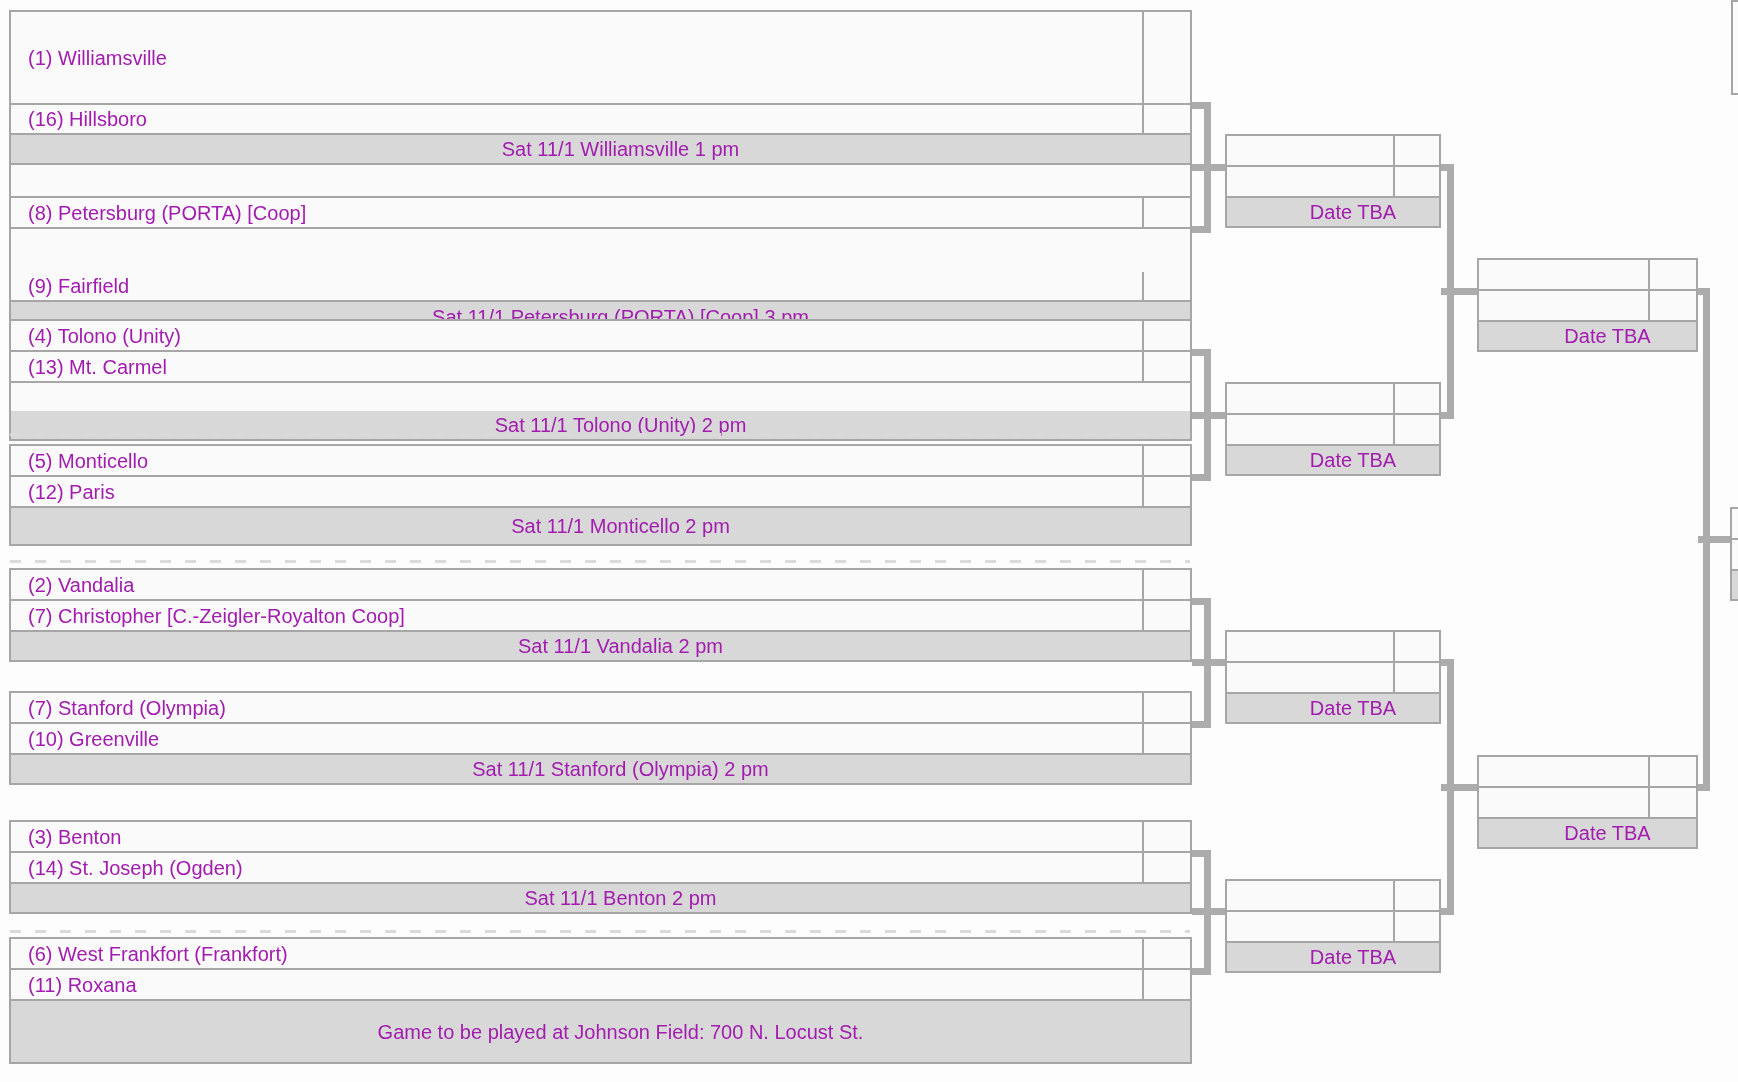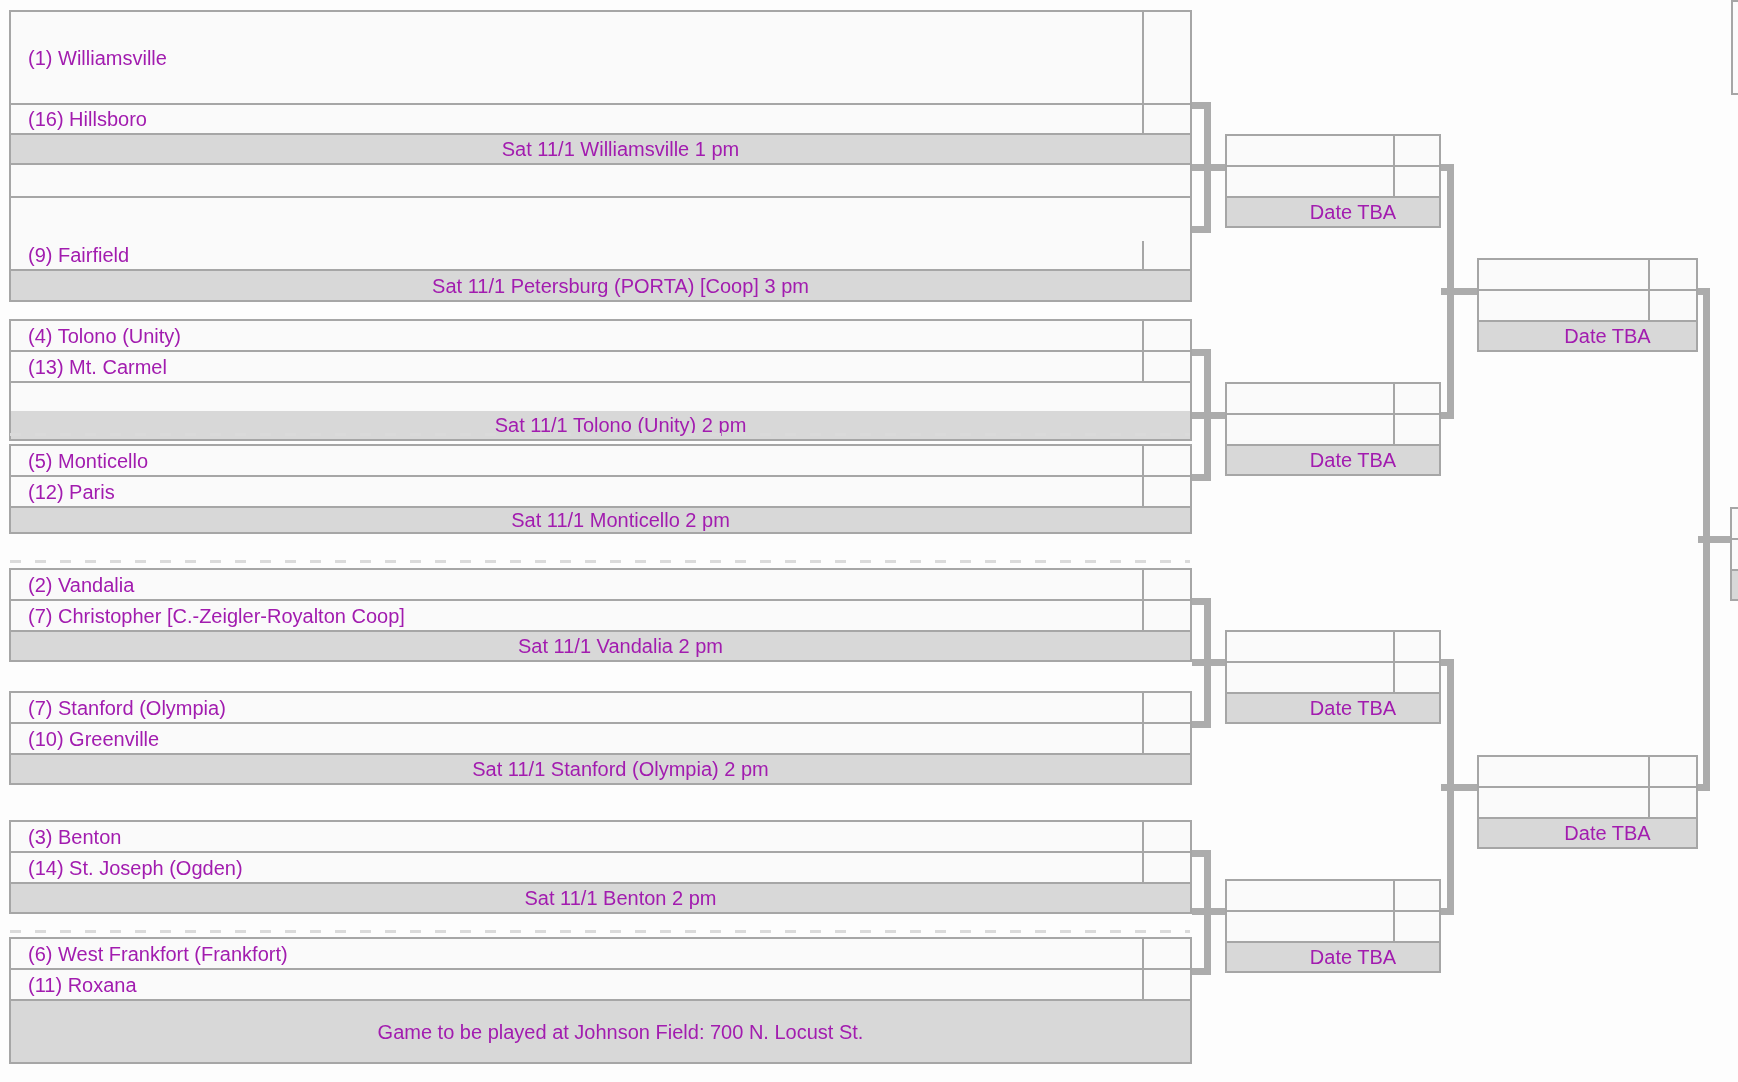--- a/index.html
+++ b/index.html
@@ -44,20 +44,24 @@
     <div class="row" style="height:93px;">
       <span class="name">(1) Williamsville</span>
       <span class="cell"></span>
     </div>
     <div class="row" style="height:30px;">
       <span class="name">(16) Hillsboro</span>
       <span class="cell"></span>
     </div>
     <div class="row bar" style="height:30px;">Sat 11/1 Williamsville 1 pm</div>
     <div class="row" style="height:33px;"></div>
+    <div class="row" style="height:31px;">
+      <span class="name">(8) Petersburg (PORTA) [Coop]</span>
+      <span class="cell"></span>
+    </div>
     <div class="row" style="height:30px;margin-top:43px;">
       <span class="name">(9) Fairfield</span>
       <span class="cell"></span>
     </div>
     <div class="row bar last" style="height:29px;">Sat 11/1 Petersburg (PORTA) [Coop] 3 pm</div>
   </div>
 
   <div class="tbl" style="top:319px;">
     <div class="row">
       <span class="name">(4) Tolono (Unity)</span>
@@ -74,21 +78,21 @@
 
   <div class="tbl" style="top:444px;">
     <div class="row">
       <span class="name">(5) Monticello</span>
       <span class="cell"></span>
     </div>
     <div class="row">
       <span class="name">(12) Paris</span>
       <span class="cell"></span>
     </div>
-    <div class="row bar last" style="height:24px;">Sat 11/1 Monticello 2 pm</div>
+    <div class="row bar last" style="height:36px;">Sat 11/1 Monticello 2 pm</div>
   </div>
 
   <div class="dash" style="top:560px;"></div>
 
   <div class="tbl" style="top:568px;">
     <div class="row">
       <span class="name">(2) Vandalia</span>
       <span class="cell"></span>
     </div>
     <div class="row">

